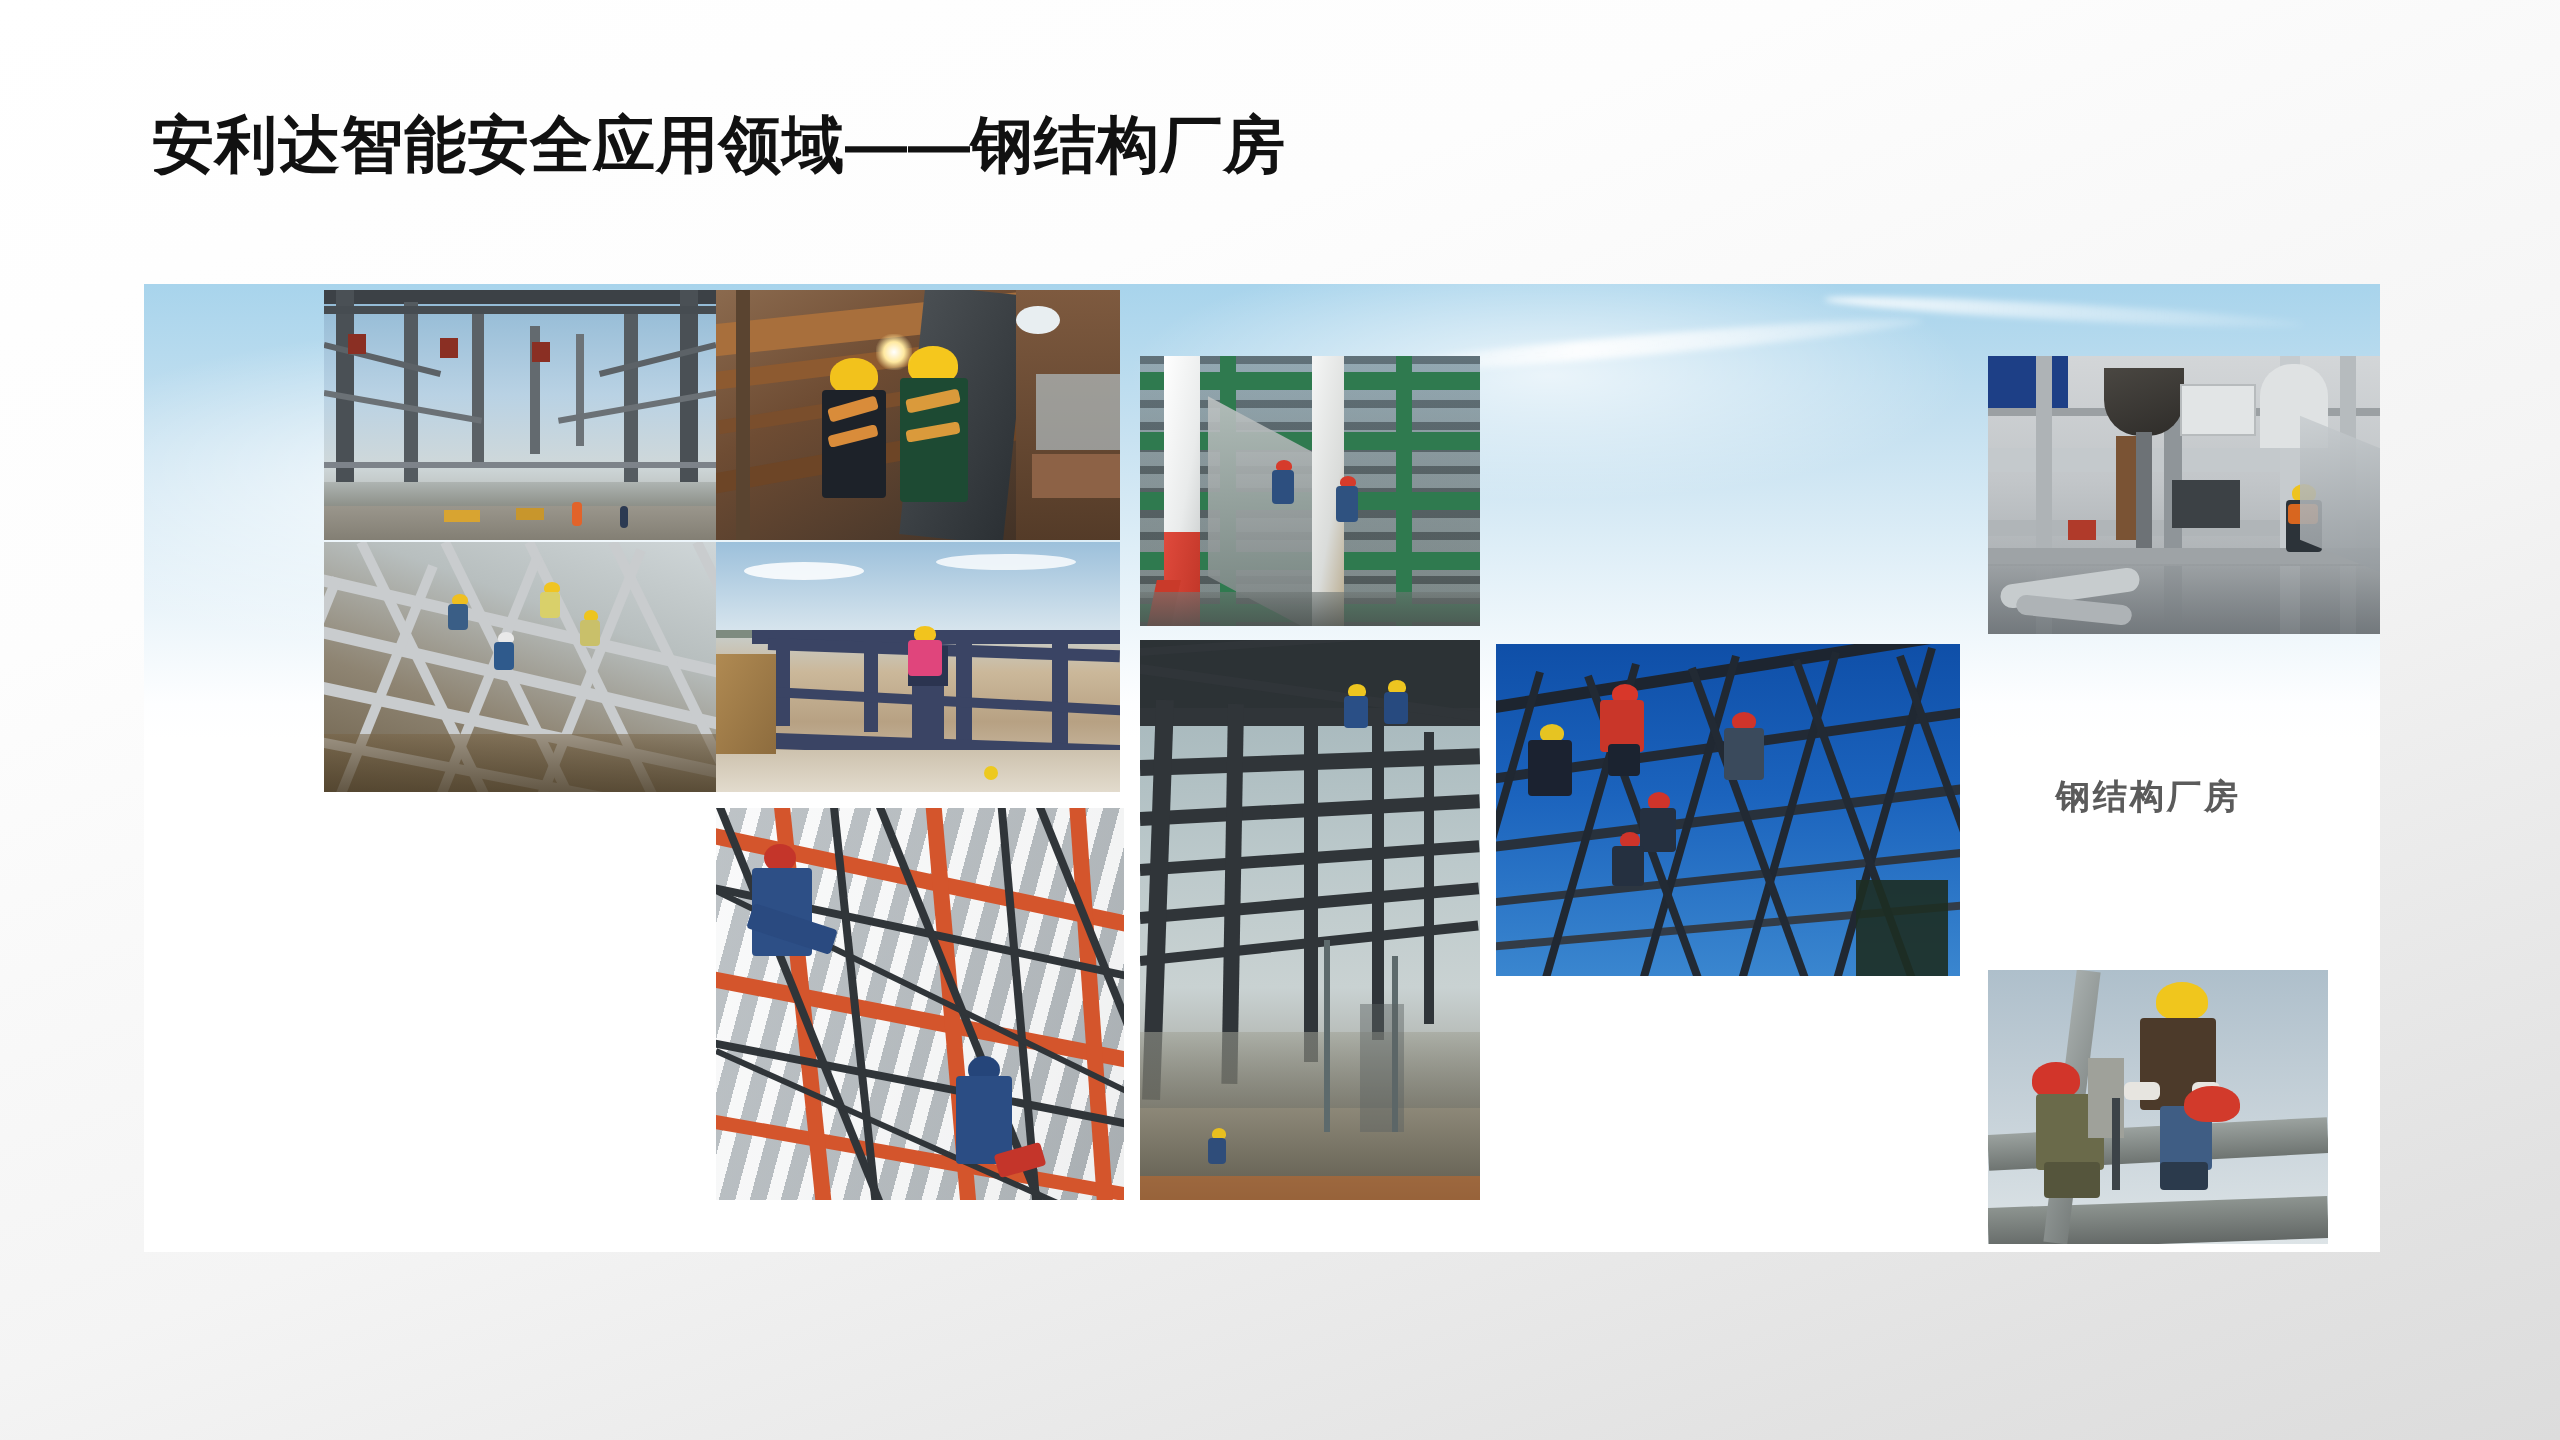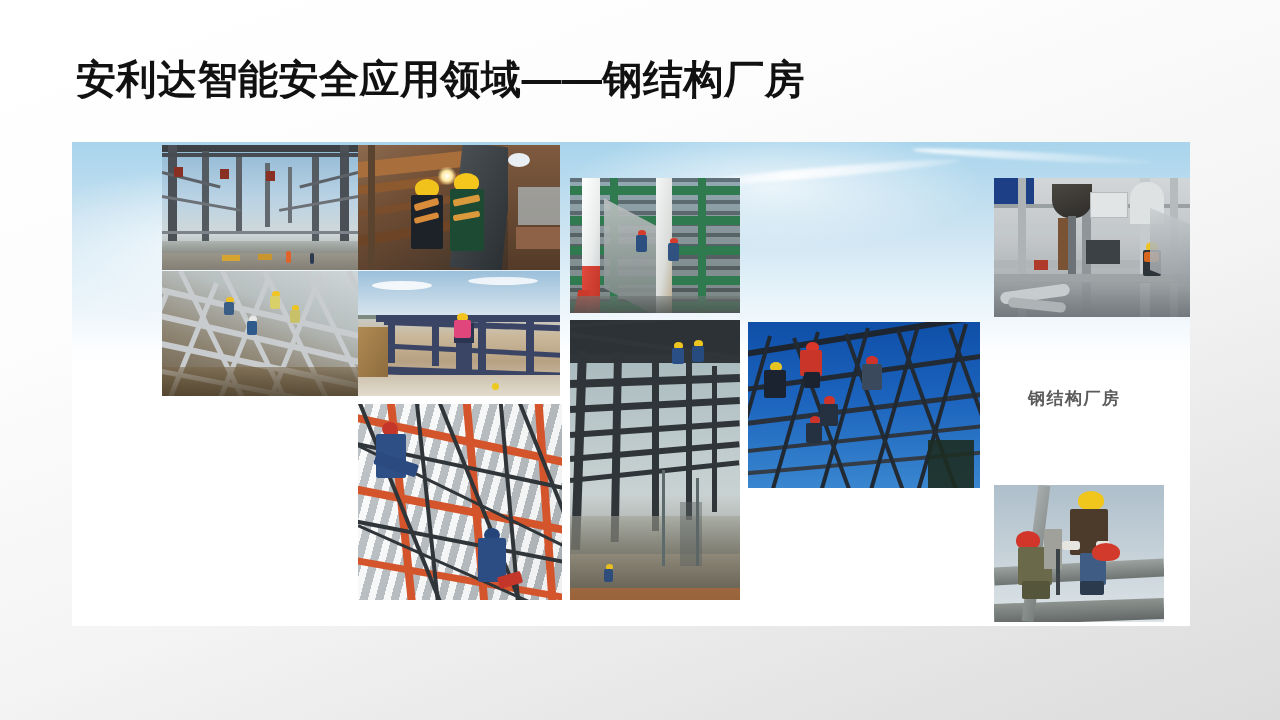--- a/index.html
+++ b/index.html
@@ -16,21 +16,21 @@
     width: 1280px;
     height: 720px;
     background: linear-gradient(160deg, #ffffff 0%, #fdfdfd 28%, #f4f4f4 58%, #e2e2e2 88%, #dcdcdc 100%);
   }
 
   
   #slide-title {
     position: absolute;
     left: 76px;
     top: 52px;
-    font-size: 40px;
+    font-size: 31px;
     font-weight: bold;
     color: #111111;
     letter-spacing: 0.5px;
     white-space: nowrap;
   }
 
   
   #content-card {
     position: absolute;
     left: 72px;

